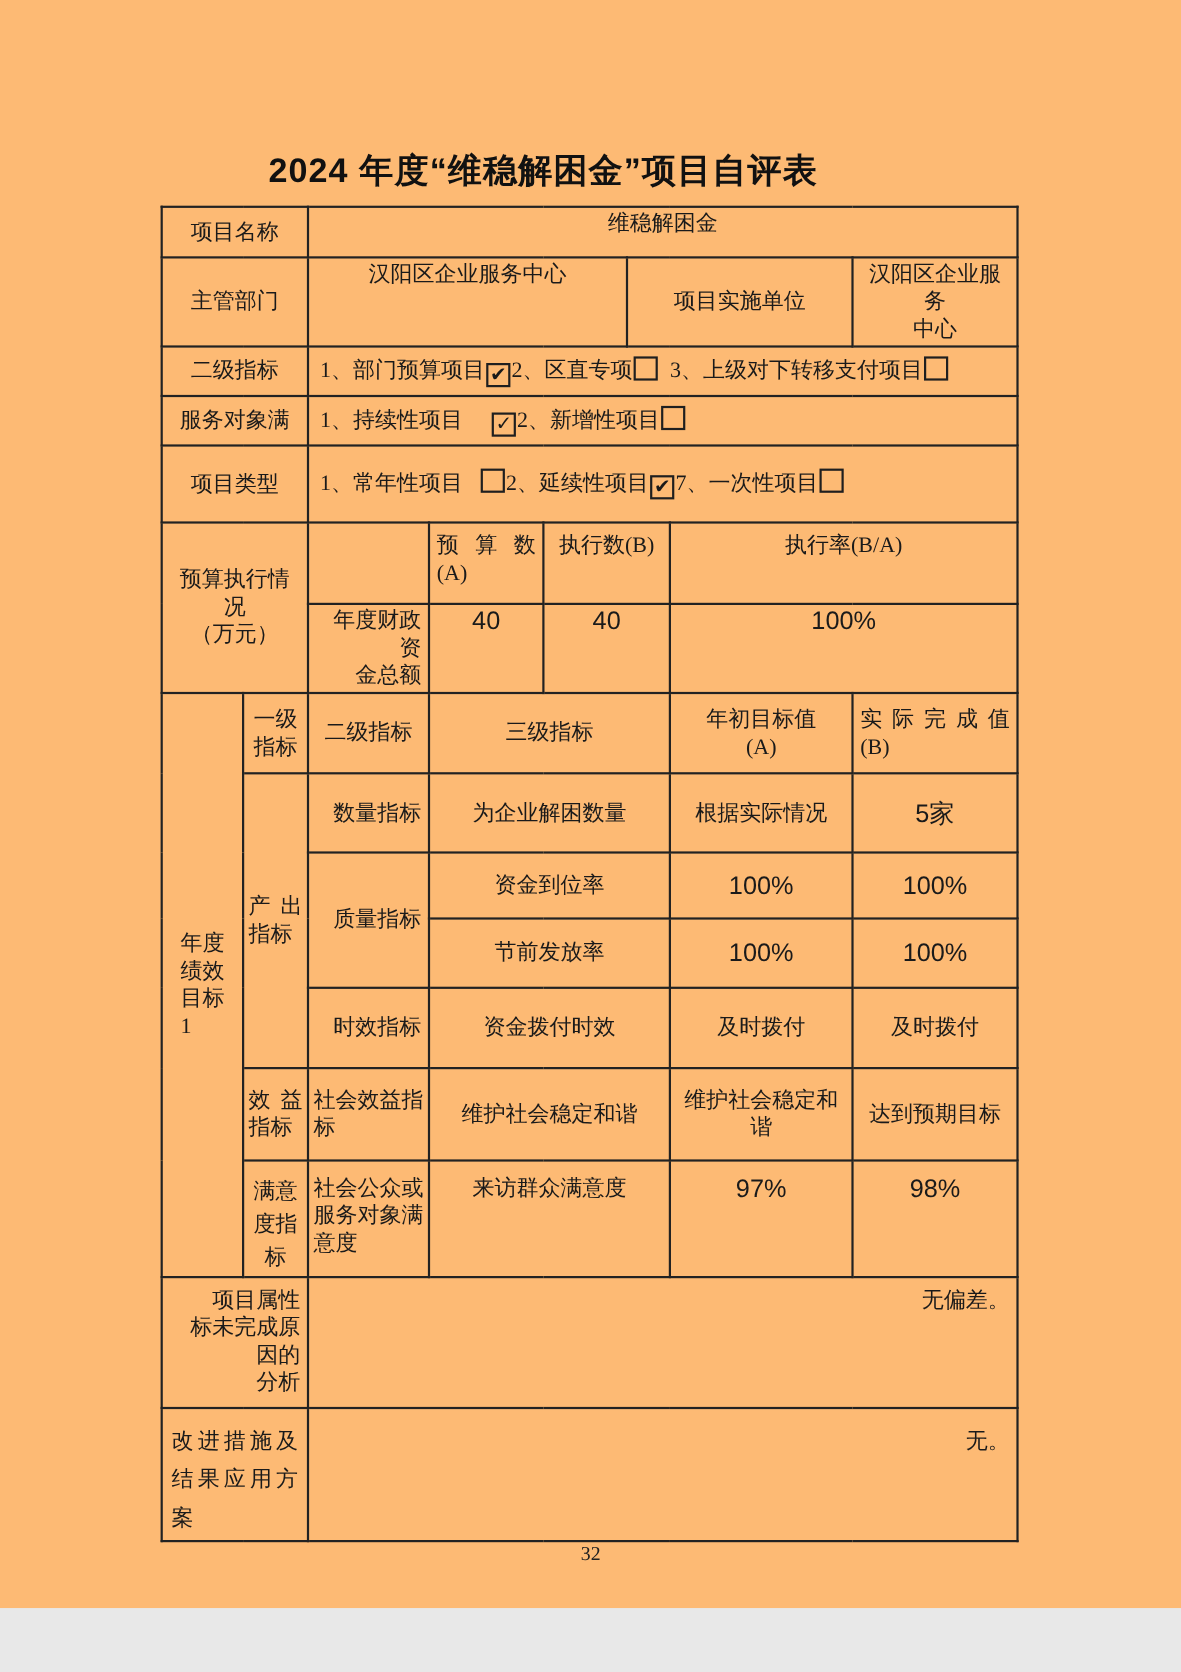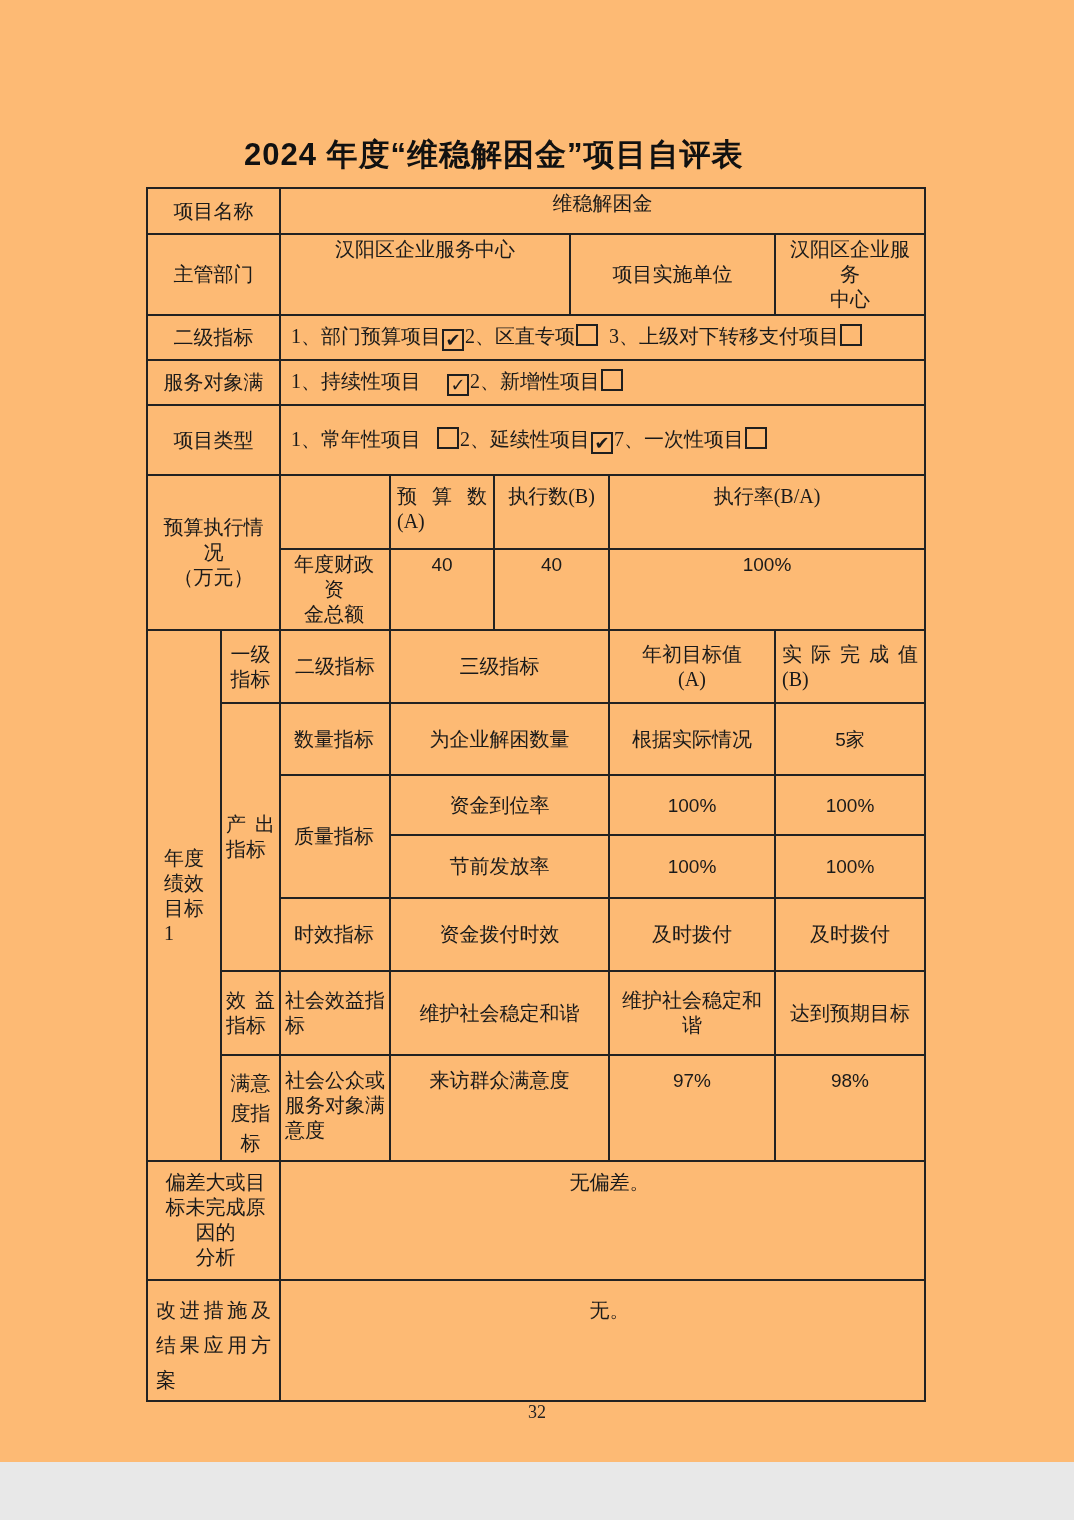--- a/index.html
+++ b/index.html
@@ -17,24 +17,24 @@
   table.main {
     position:absolute; left:146px; top:187px; width:778px;
     border-collapse:collapse; table-layout:fixed;
   }
   td {
     border:2px solid #222; font-size:20px; line-height:25px;
     padding:2px 6px; vertical-align:middle; color:#1a1a1a;
   }
   .lab { text-align:center; }
   .t-center { text-align:center; }
-  .t-left { text-align:center; padding-left:4px; }
+  .t-left { text-align:right; padding-left:4px; }
   .v-top { vertical-align:top; }
   .pre { white-space:pre-line; }
-  .num { font-family:"Liberation Sans", sans-serif; font-size:19px; }
+  .num { font-family:"Liberation Sans", sans-serif; font-size:23px; }
   .spread { text-align:justify; text-align-last:justify; }
   .side-label { text-align:left; padding-left:16px; }
   .pad-t { padding-top:8px; }
   .pad-t-lg { padding-top:12px; }
   .opts { text-align:left; padding-left:10px; white-space:nowrap; }
   .opt { display:inline-block; }
   .cbox {
     display:inline-block; width:18px; height:18px; border:2px solid #1f1f1f;
     line-height:18px; text-align:center; font-size:18px; font-weight:bold;
     font-family:"DejaVu Sans", sans-serif; vertical-align:-3px; margin:0 1px;
@@ -194,21 +194,21 @@
         <div class="spread">社会公众或</div>
         <div class="spread">服务对象满</div>
         <div>意度</div>
       </td>
       <td colspan="3" class="t-center v-top pad-t-lg">来访群众满意度</td>
       <td class="t-center v-top pad-t-lg num">97%</td>
       <td class="t-center v-top pad-t-lg num">98%</td>
     </tr>
 
     <tr style="height:119px">
-      <td colspan="2" class="t-left v-top pre pad-t" style="padding-left:10px">偏差大或目
+      <td colspan="2" class="t-left v-top pre pad-t" style="padding-left:10px">项目属性
 标未完成原
 因的
 分析</td>
       <td colspan="6" class="t-left v-top pad-t value-pad">无偏差。</td>
     </tr>
 
     <tr style="height:117px">
       <td colspan="2" class="v-top pad-t-lg lh-loose" style="padding-left:8px;padding-right:8px">
         <div class="spread">改进措施及</div>
         <div class="spread">结果应用方</div>

